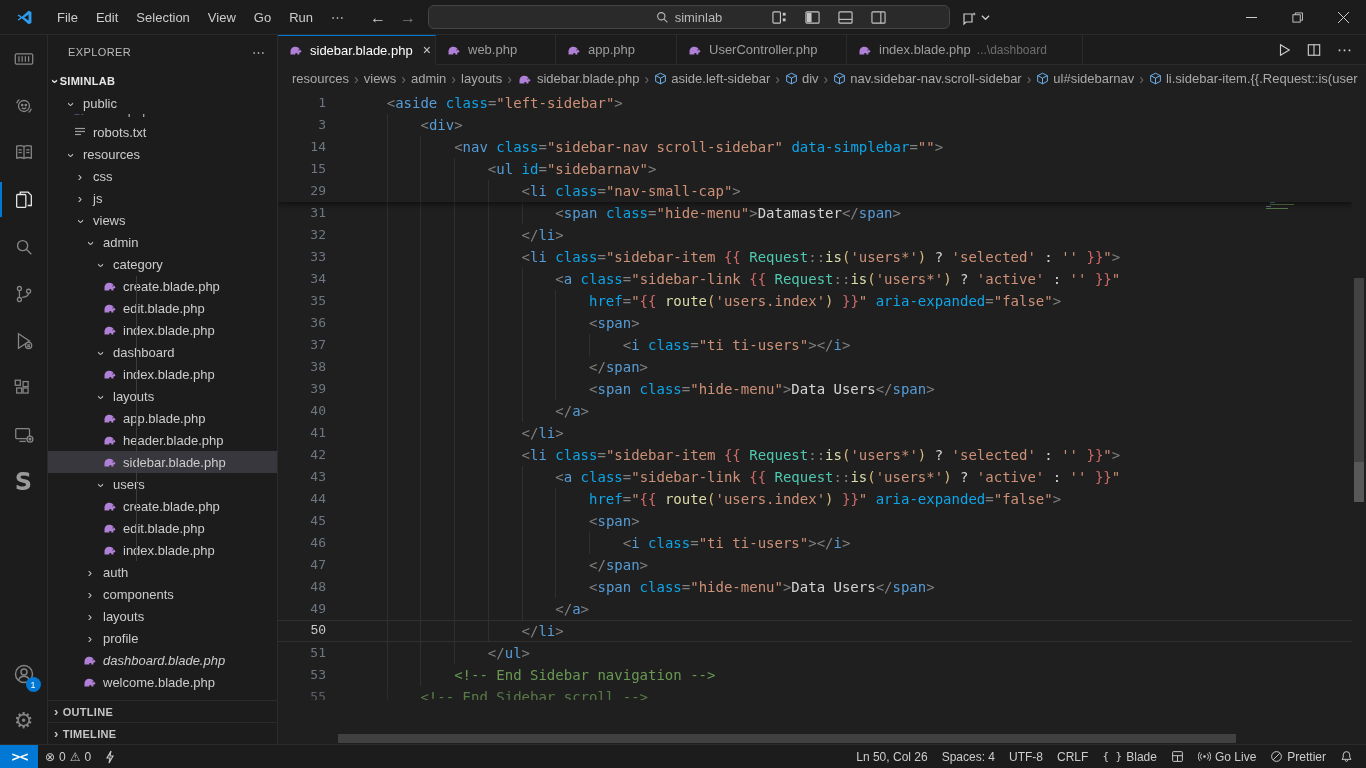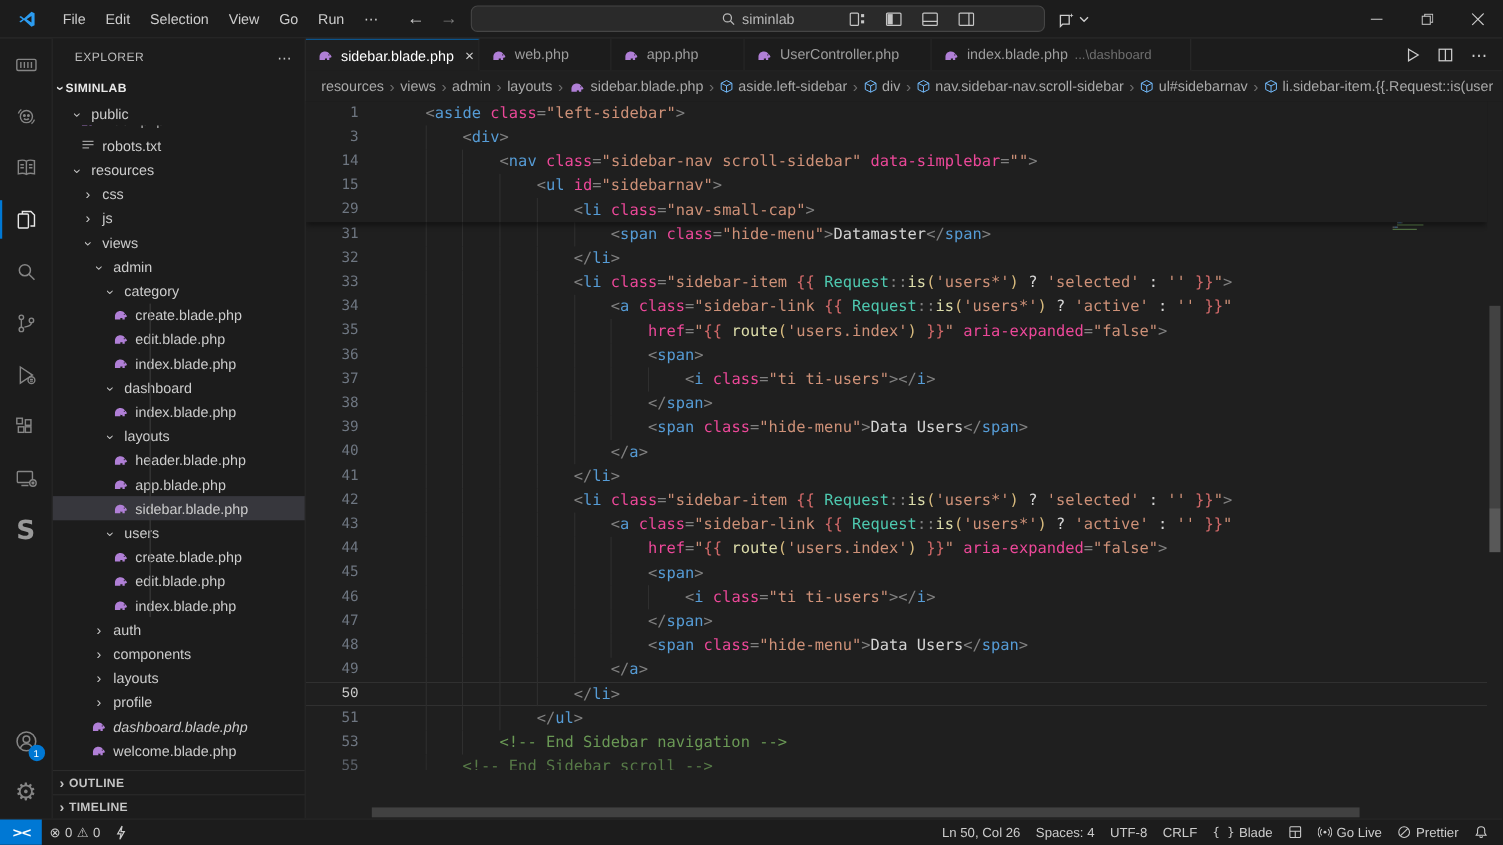--- a/index.html
+++ b/index.html
@@ -76,21 +76,21 @@
   .codepane { position:absolute; left:0; top:0; right:14px; bottom:0; overflow:hidden; }
   .crow { height:22px; display:flex; font-family:"DejaVu Sans Mono", monospace; font-size:14px; line-height:22px; }
   .crow .ln { flex:0 0 48px; text-align:right; color:#6e7681; font-size:13px; }
   .crow .gap { flex:0 0 27px; }
   .crow .ccode { position:relative; white-space:pre; flex:1; color:#d4d4d4; }
   .crow.cur { box-shadow:inset 0 1px 0 #303030, inset 0 -1px 0 #303030; }
   .crow.cur .ln { color:#cccccc;font-family:Liberation Mono, monospace; }
   .crow.dim { opacity:.75; }
   .guide { position:absolute; top:0; bottom:0; width:1px; background:#2f2f2f; }
   .sticky { position:relative; background:#1f1f1f; box-shadow:0 3px 5px rgba(0,0,0,.45); z-index:3; }
-  .tk-g { color:#569cd6; } .tk-a { color:#ec4899; } .tk-s { color:#ce9178; }
+  .tk-g { color:#569cd6; } .tk-a { color:#0ea5e9; } .tk-s { color:#ce9178; }
   .tk-p { color:#808080; } .tk-x { color:#d4d4d4; } .tk-b { color:#d16969; }
   .tk-c { color:#4ec9b0; } .tk-f { color:#dcdcaa; } .tk-n { color:#d7ba7d; }
   .tk-m { color:#6a9955; }
 
   .minimap { position:absolute; top:0; right:14px; width:96px; bottom:0; z-index:2; }
   .mm-bar { position:absolute; height:1.5px; opacity:.75; }
   .vscroll { position:absolute; top:0; right:0; width:14px; bottom:0; }
   .vthumb { position:absolute; left:2px; right:2px; background:#424242; }
   .vthumb.bright { background:#585858; }
   .hscroll { position:absolute; left:60px; right:130px; bottom:1px; height:9px;
@@ -401,30 +401,30 @@
           <span class="chev"><span class="chev-g chev-open">›</span></span>
           <span>layouts</span>
         </div>
         <div class="trow" style="padding-left: 54px;">
           <span>
             <svg class="ficon" width="16" height="16" viewBox="0 0 16 16">
               <path fill="#b07fd6" d="M2.5 12.5v-2.8c0-2.9 2.1-4.9 5-4.9 2 0 3.6 1 4.2 2.6.5.2 1 .6 1.2 1.1l.6 1.3-1.3.6c-.3.1-.6.1-.8 0v2.1h-2.1v-1.5c-.6.2-1.3.2-1.9.1v1.4H2.5z"></path>
               <circle cx="11" cy="7.9" r=".55" fill="#1f1f1f"></circle>
             </svg>
           </span>
+          <span>app.blade.php</span>
+        </div>
+        <div class="trow" style="padding-left: 54px;">
+          <span>
+            <svg class="ficon" width="16" height="16" viewBox="0 0 16 16">
+              <path fill="#b07fd6" d="M2.5 12.5v-2.8c0-2.9 2.1-4.9 5-4.9 2 0 3.6 1 4.2 2.6.5.2 1 .6 1.2 1.1l.6 1.3-1.3.6c-.3.1-.6.1-.8 0v2.1h-2.1v-1.5c-.6.2-1.3.2-1.9.1v1.4H2.5z"></path>
+              <circle cx="11" cy="7.9" r=".55" fill="#1f1f1f"></circle>
+            </svg>
+          </span>
           <span>header.blade.php</span>
-        </div>
-        <div class="trow" style="padding-left: 54px;">
-          <span>
-            <svg class="ficon" width="16" height="16" viewBox="0 0 16 16">
-              <path fill="#b07fd6" d="M2.5 12.5v-2.8c0-2.9 2.1-4.9 5-4.9 2 0 3.6 1 4.2 2.6.5.2 1 .6 1.2 1.1l.6 1.3-1.3.6c-.3.1-.6.1-.8 0v2.1h-2.1v-1.5c-.6.2-1.3.2-1.9.1v1.4H2.5z"></path>
-              <circle cx="11" cy="7.9" r=".55" fill="#1f1f1f"></circle>
-            </svg>
-          </span>
-          <span>app.blade.php</span>
         </div>
         <div class="trow selected" style="padding-left: 54px;">
           <span>
             <svg class="ficon" width="16" height="16" viewBox="0 0 16 16">
               <path fill="#b07fd6" d="M2.5 12.5v-2.8c0-2.9 2.1-4.9 5-4.9 2 0 3.6 1 4.2 2.6.5.2 1 .6 1.2 1.1l.6 1.3-1.3.6c-.3.1-.6.1-.8 0v2.1h-2.1v-1.5c-.6.2-1.3.2-1.9.1v1.4H2.5z"></path>
               <circle cx="11" cy="7.9" r=".55" fill="#1f1f1f"></circle>
             </svg>
           </span>
           <span>sidebar.blade.php</span>
         </div>

